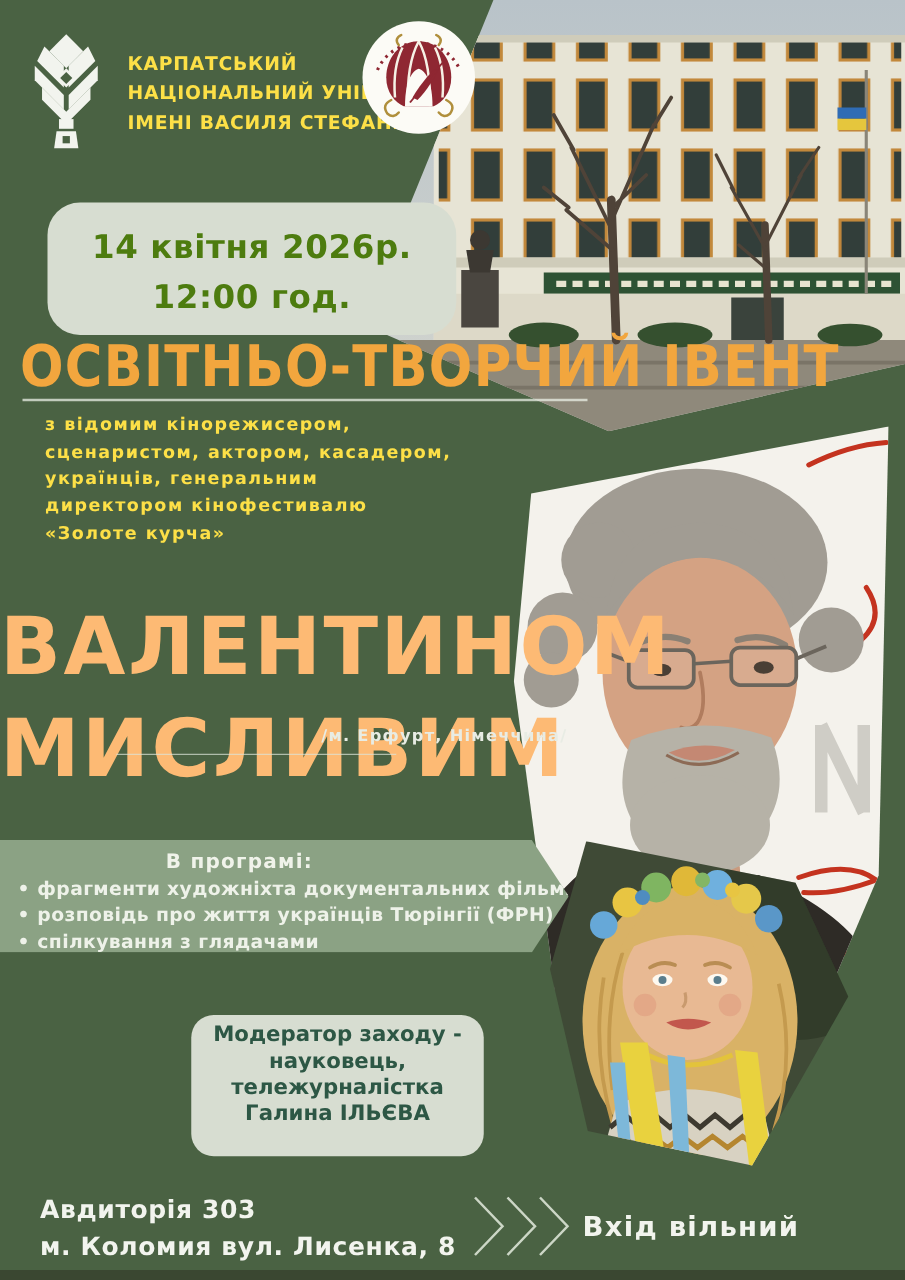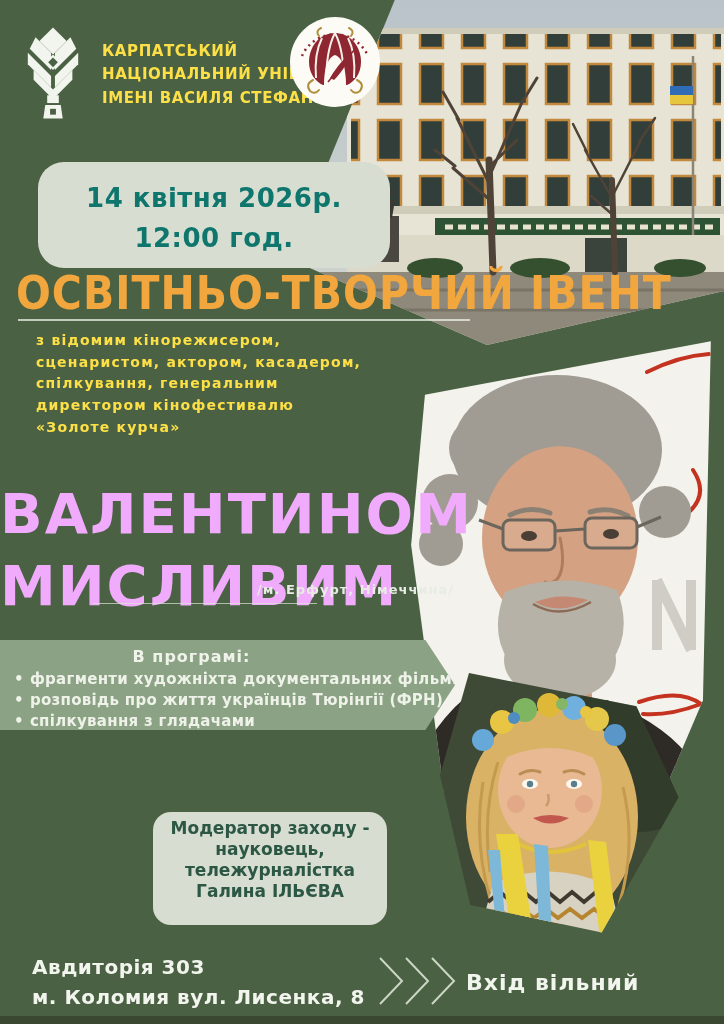--- a/index.html
+++ b/index.html
@@ -18,46 +18,46 @@
   .photo{z-index:1;}
   .photo-building{left:285px;top:0;width:439px;height:352px;
      clip-path:polygon(25% 0,100% 0,100% 82.7%,46% 98%,0.9% 73.6%);}
   .photo-man{left:395px;top:330px;width:329px;height:535px;
      clip-path:polygon(9.1% 12.1%,96% 2.1%,93.6% 69.2%,73.6% 98.1%,14.9% 86.4%,4.9% 40.2%);}
   .photo-woman{left:438px;top:662px;width:248px;height:276px;
      clip-path:polygon(12.5% 4%,80% 16%,97% 49%,66% 98%,13% 88%,0.8% 41%);}
   .photo svg{display:block;width:100%;height:100%;}
 
   
-  .date-badge{left:38px;top:162px;width:352px;height:106px;background:#d7ddd1;
-     border-radius:26px;z-index:4;color:#0f766e;font-weight:bold;font-size:26px;
+  .date-badge{left:38px;top:162px;width:327px;height:106px;background:#d7ddd1;
+     border-radius:26px;z-index:4;color:#4d7c0f;font-weight:bold;font-size:26px;
      letter-spacing:.5px;text-align:center;line-height:1.55;padding-top:16px;
      box-sizing:border-box;}
 
   
   .event-title{left:16px;top:266px;z-index:6;color:#f2a63e;font-weight:bold;
      font-size:41px;letter-spacing:1px;white-space:nowrap;
      transform:scale(1,1.12);transform-origin:left top;}
   .title-rule{left:18px;top:319px;width:452px;height:2px;
      background:rgba(235,240,230,.75);z-index:6;}
 
   
   .desc{left:36px;top:330px;width:430px;z-index:6;color:#fde047;font-weight:bold;
      font-size:14px;letter-spacing:1.2px;line-height:1.55;}
 
   
   .guest-name{left:0;top:478px;width:424px;z-index:6;text-align:left;
-     color:#f0abfc;font-weight:bold;font-size:56px;letter-spacing:2px;line-height:1.28;}
+     color:#fdba74;font-weight:bold;font-size:64px;letter-spacing:2px;line-height:1.28;}
   .guest-loc{left:30px;top:582px;width:424px;z-index:6;text-align:right;
      color:#e8ece4;font-weight:bold;font-size:13px;letter-spacing:1px;}
   .loc-rule{left:93px;top:603px;width:224px;height:1px;
      background:rgba(220,228,215,.7);z-index:6;}
 
   
-  .band{left:0;top:640px;width:455px;height:90px;background:#8ba284;z-index:3;
+  .band{left:0;top:672px;width:455px;height:90px;background:#8ba284;z-index:3;
      clip-path:polygon(0 0,93.5% 0,100% 50%,93.5% 100%,0 100%);
      box-sizing:border-box;padding:7px 26px 0 14px;}
   .band-heading{text-align:center;color:#f0f3ea;font-weight:bold;font-size:16px;
      letter-spacing:1px;margin:0 60px 3px 0;}
   .band ul{margin:0;padding:0;list-style:none;}
   .band li{color:#eef2e9;font-weight:bold;font-size:15px;letter-spacing:.3px;
      line-height:21px;white-space:nowrap;}
   .band li .bullet{margin-right:6px;}
 
   
@@ -251,21 +251,21 @@
     <div>14 квітня 2026р.</div>
     <div>12:00 год.</div>
   </div>
 
   <div class="abs event-title">ОСВІТНЬО-ТВОРЧИЙ ІВЕНТ</div>
   <div class="abs title-rule"></div>
 
   <div class="abs desc">
     <div>з відомим кінорежисером,</div>
     <div>сценаристом, актором, касадером,</div>
-    <div>спілкування, генеральним</div>
+    <div>українців, генеральним</div>
     <div>директором кінофестивалю</div>
     <div>«Золоте курча»</div>
   </div>
 
   <div class="abs guest-name">
     <div>ВАЛЕНТИНОМ</div>
     <div>МИСЛИВИМ</div>
   </div>
   <div class="abs guest-loc">/м. Ерфурт, Німеччина/</div>
   <div class="abs loc-rule"></div>

